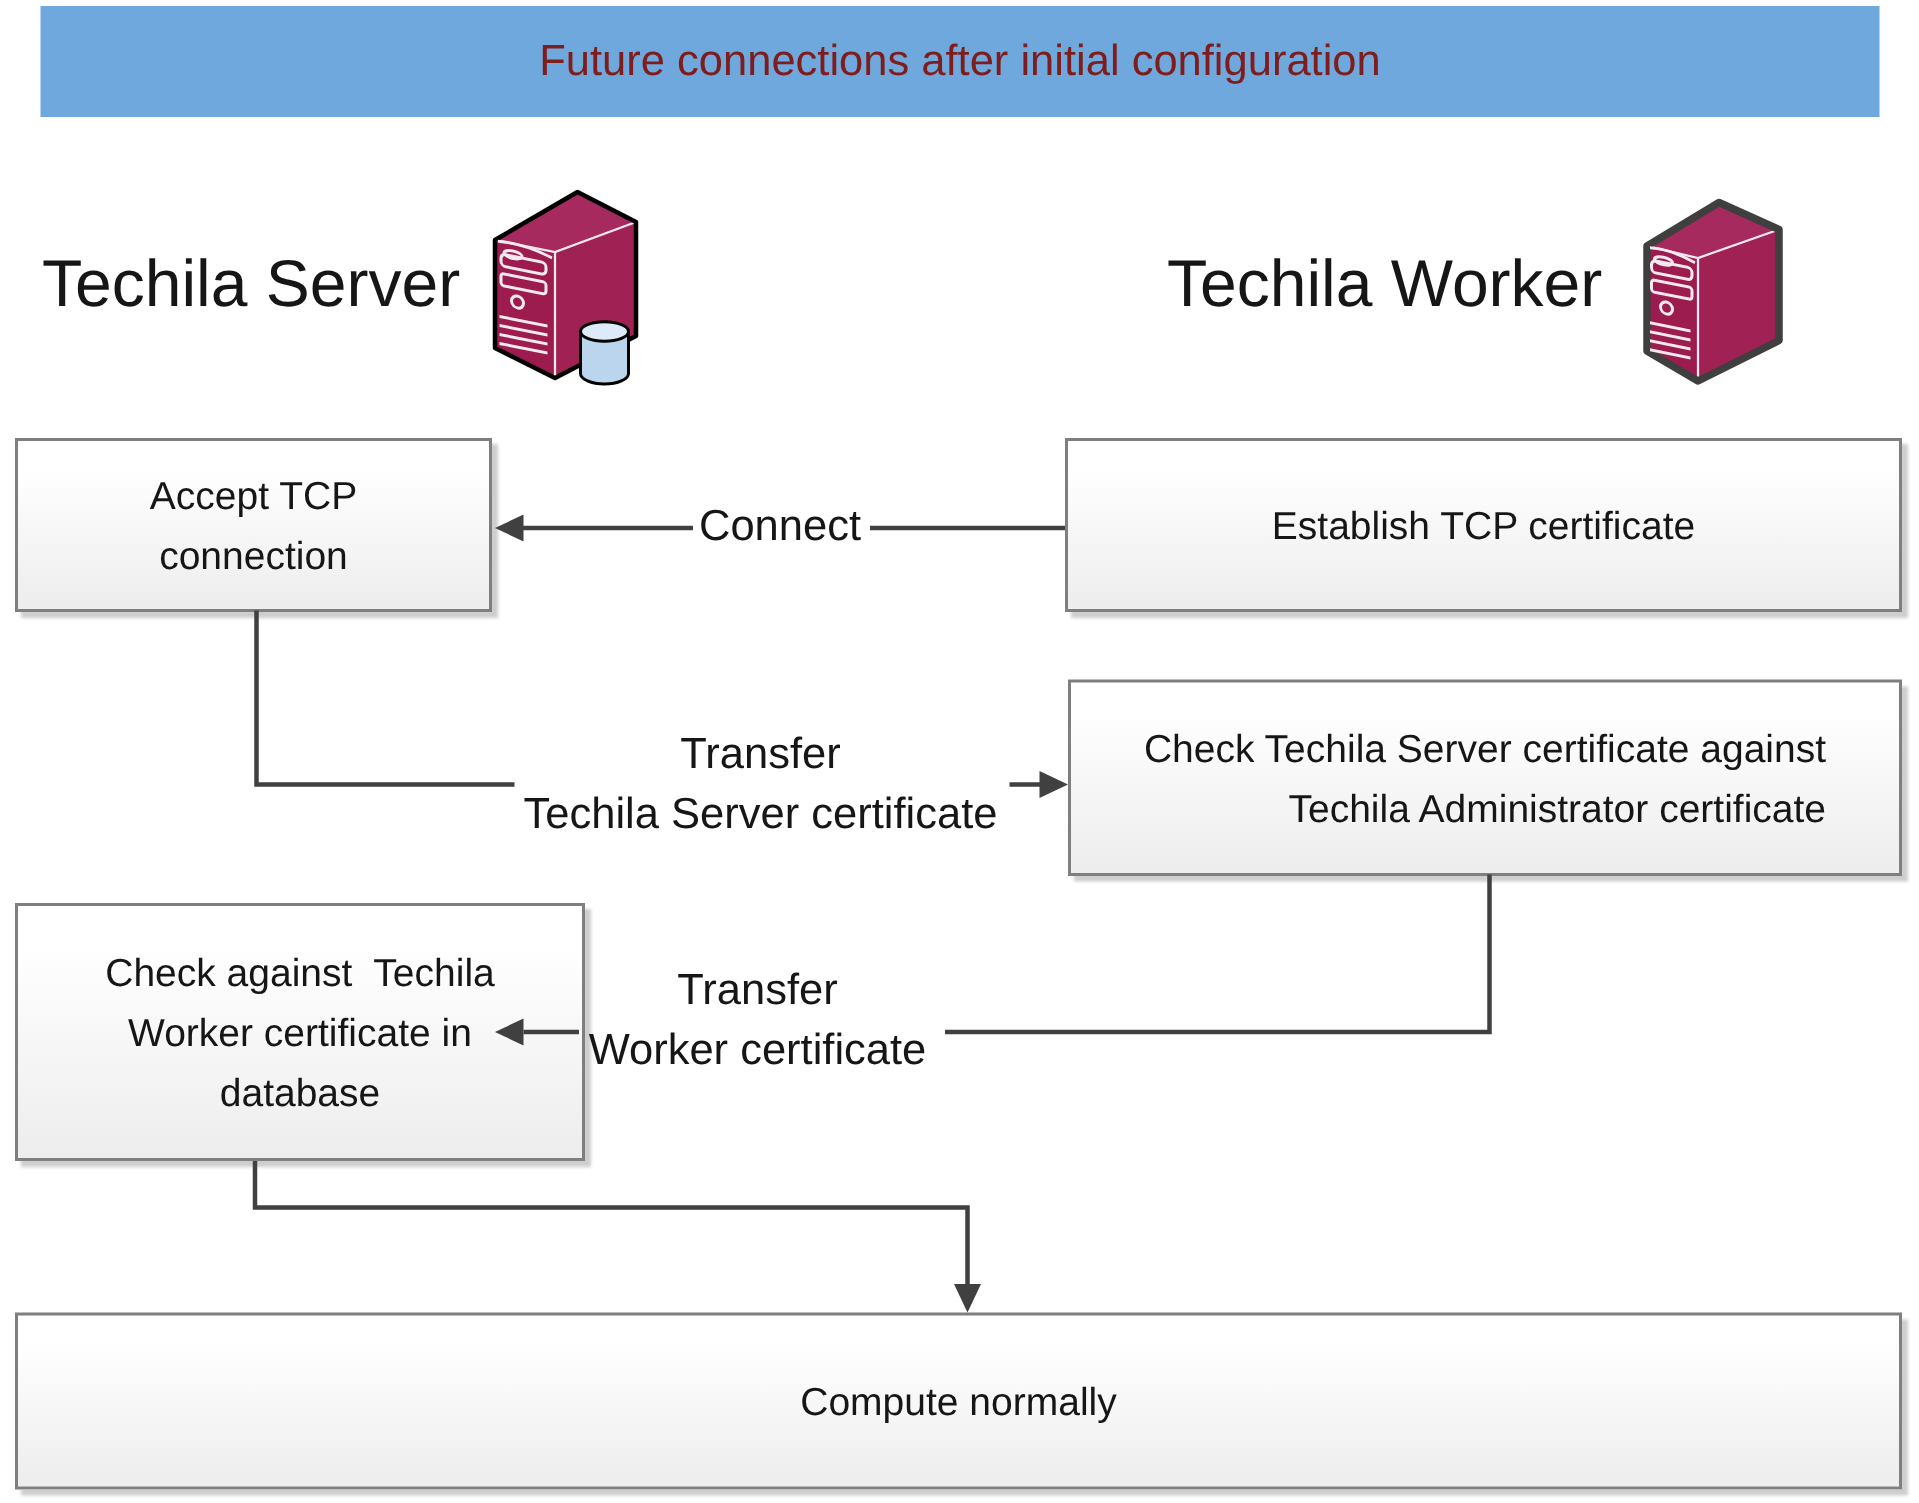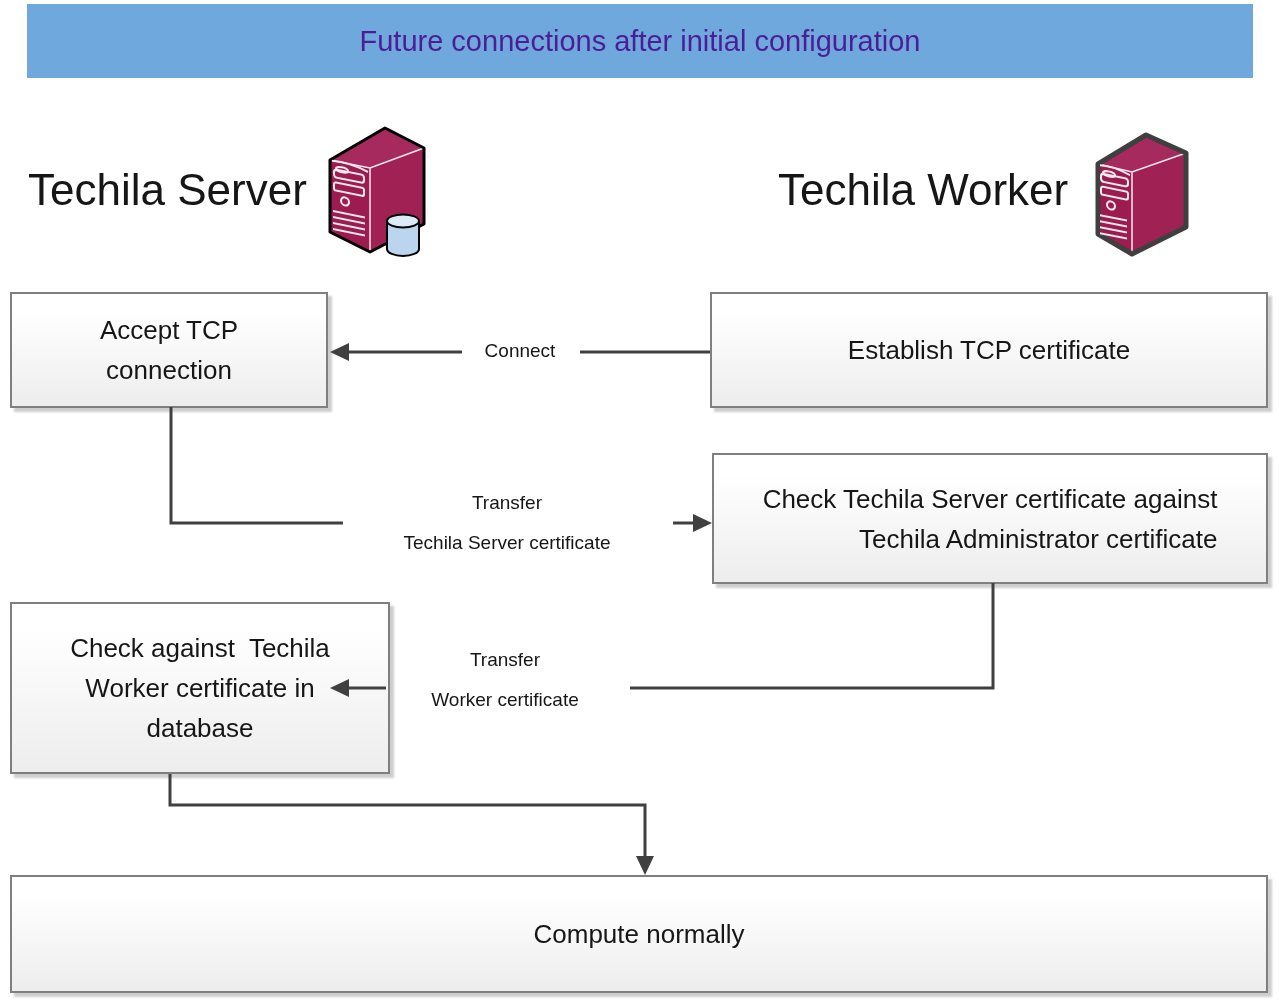--- a/index.html
+++ b/index.html
@@ -8,21 +8,21 @@
     width:1279px;height:1002px;
     background:#ffffff;
     font-family:"Liberation Sans", sans-serif;
     color:var(--text,#1a1a1a);
     overflow:hidden;
   }
   .title-bar{
     position:absolute;left:27px;top:4px;width:1226px;height:74px;
     background:var(--accent,#6FA8DC);
     display:flex;align-items:center;justify-content:center;
-    font-size:29px;color:#4c1d95;
+    font-size:29px;color:#7f1d1d;
   }
   .entity-label{
     position:absolute;font-size:44px;line-height:48px;color:#161616;white-space:nowrap;
   }
   .entity-label.server{left:28px;top:166px;}
   .entity-label.worker{left:778px;top:166px;}
   .icon{position:absolute;}
   .node{
     position:absolute;
     border:2px solid var(--border,#7F7F7F);
@@ -33,21 +33,21 @@
     white-space:pre-wrap;color:#161616;
     box-sizing:border-box;
   }
   #node-accept-tcp      {left:10px;  top:292px; width:318px;  height:116px;}
   #node-establish-tcp   {left:710px; top:292px; width:558px;  height:116px;}
   #node-check-server    {left:712px; top:453px; width:556px;  height:131px;text-align:right;}
   #node-check-worker    {left:10px;  top:602px; width:380px;  height:172px;}
   #node-compute         {left:10px;  top:875px; width:1258px; height:118px;}
   .edge-label{
     position:absolute;text-align:center;
-    font-size:19px;line-height:40px;white-space:pre-wrap;color:#161616;
+    font-size:29px;line-height:40px;white-space:pre-wrap;color:#161616;
   }
   #label-connect        {left:438px; top:331px; width:164px;}
   #label-transfer-server{left:333px; top:483px; width:348px;}
   #label-transfer-worker{left:330px; top:640px; width:350px;}
   #connector-layer{position:absolute;left:0;top:0;pointer-events:none;}
   #connector-layer path{stroke:var(--line,#404040);stroke-width:3;fill:none;}
   #connector-layer polygon{fill:var(--line,#404040);stroke:none;}
   .tower-outline-black{fill:none;stroke:#000000;stroke-width:3;stroke-linejoin:round;}
   .tower-outline-gray{fill:none;stroke:#3F3F3F;stroke-width:5;stroke-linejoin:round;}
   .tower-detail{stroke:#f3e9ee;stroke-width:2;fill:none;}

